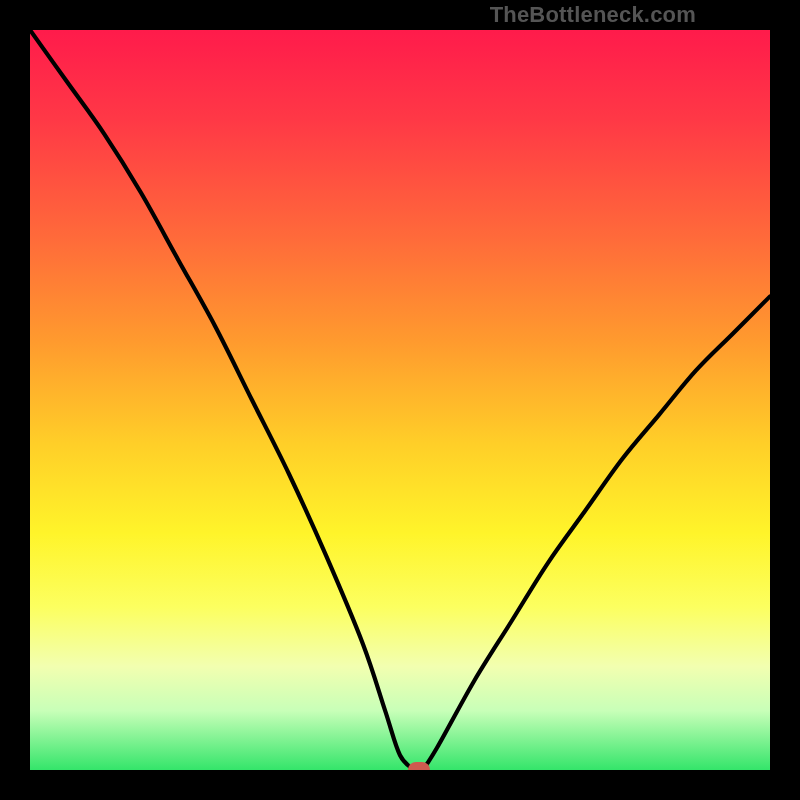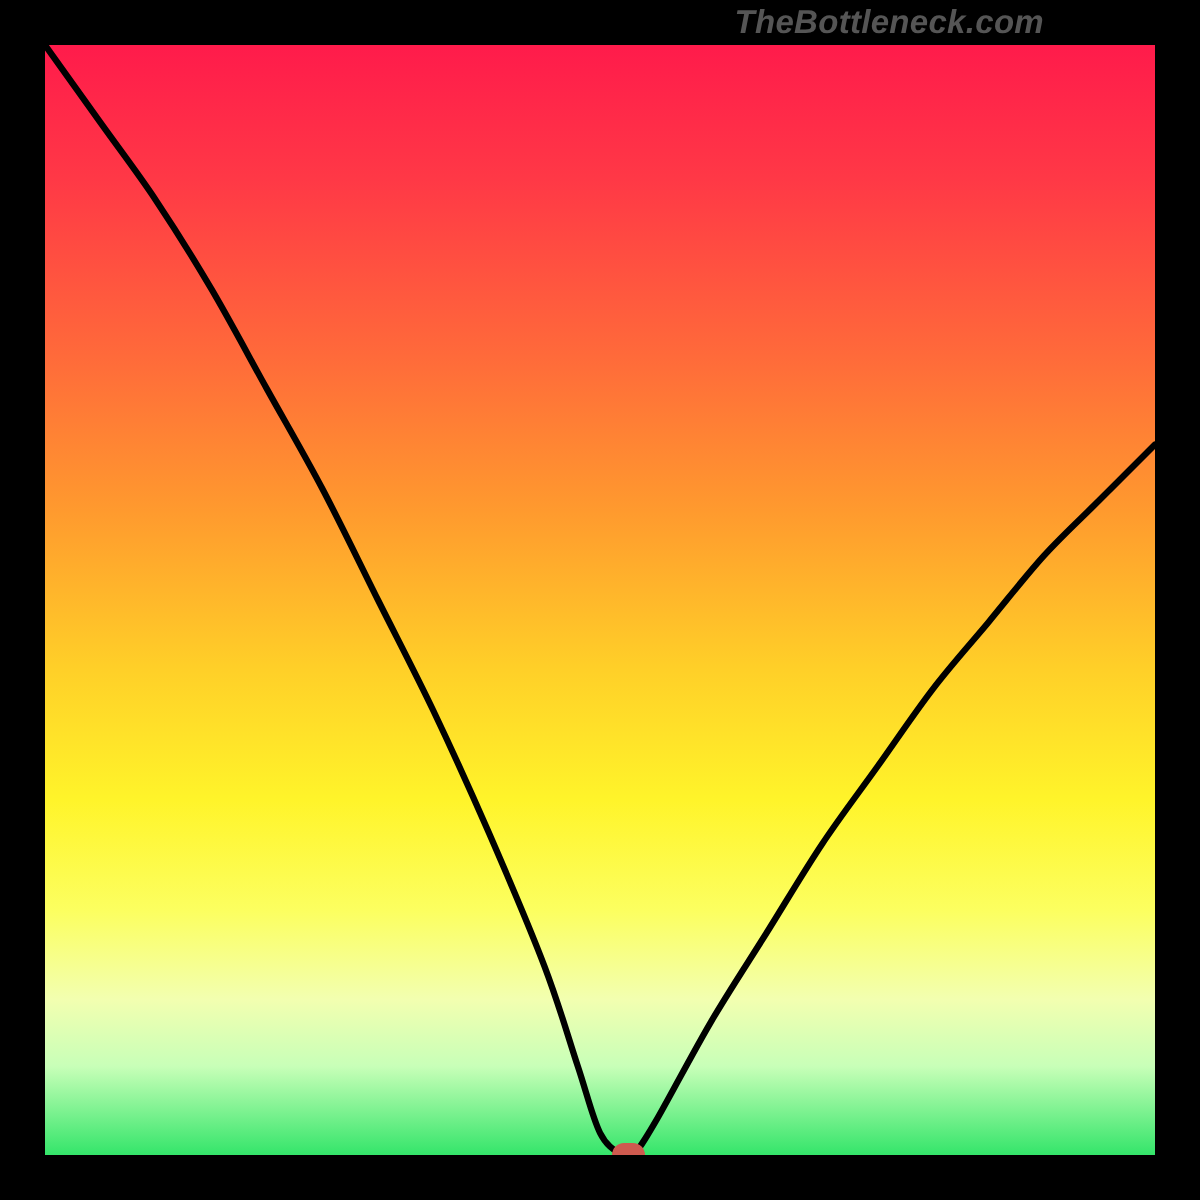--- a/index.html
+++ b/index.html
@@ -9,21 +9,20 @@
     height: 800px;
     background: #000;
     font-family: Arial, Helvetica, sans-serif;
     overflow: hidden;
   }
   .frame {
     position: relative;
     width: 704px;
     height: 800px;
     background: #000;
-    font-style: italic;
   }
   .watermark {
     position: absolute;
     top: 2px;
     right: 8px;
     color: #555;
     font-size: 22px;
     font-weight: 600;
     letter-spacing: 0.2px;
     z-index: 5;

